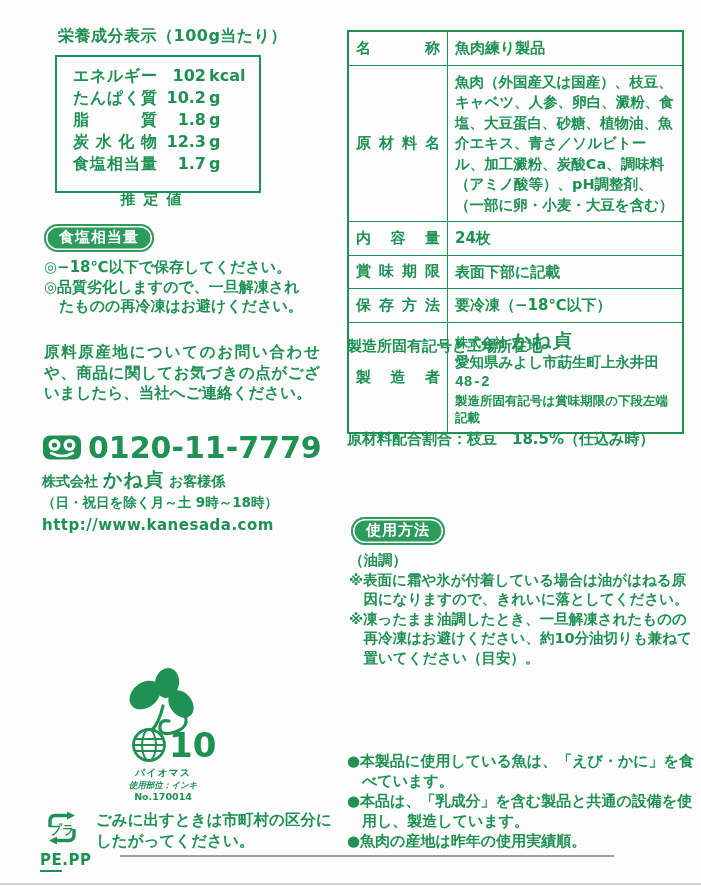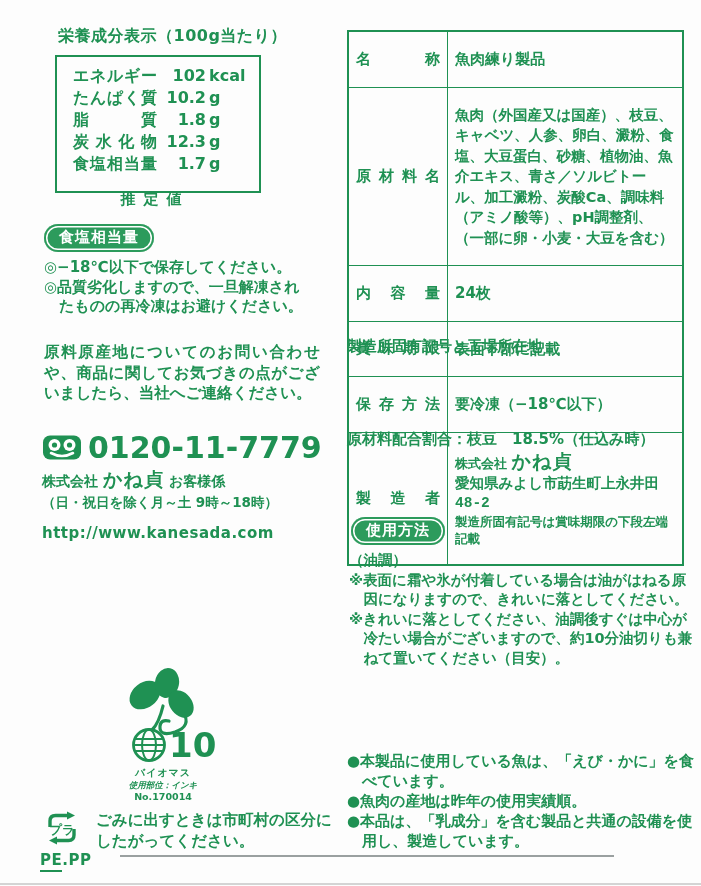--- a/index.html
+++ b/index.html
@@ -40,21 +40,21 @@
   #storage-lines{left:44px;top:258px;width:268px;font-size:15px;line-height:19.5px;}
   #inquiry{left:44px;top:342px;width:276px;font-size:15.5px;line-height:20.5px;text-align:justify;}
 
   
   #contact{left:42px;top:430px;width:290px;}
   .phone-row{display:flex;align-items:center;gap:6px;}
   .phone-number{font-size:30px;letter-spacing:0px;}
   .company-line{margin-top:2px;font-size:14px;display:flex;align-items:baseline;gap:5px;}
   .brand{font-size:19px;letter-spacing:1px;}
   .hours-line{margin-top:1px;font-size:13.5px;}
-  .url-line{margin-top:12px;font-size:15px;letter-spacing:0.5px;}
+  .url-line{margin-top:4px;font-size:15px;letter-spacing:0.5px;}
 
   
   #biomass{left:93px;top:668px;width:140px;text-align:center;}
   .bio-label{font-size:10px;margin-top:2px;letter-spacing:1px;}
   .bio-part{font-size:8.5px;line-height:11px;font-style:italic;}
   .bio-no{font-size:9.5px;line-height:12px;}
 
   
   #recycle{left:40px;top:810px;width:300px;}
   .pla-row{display:flex;align-items:flex-start;}
@@ -66,21 +66,21 @@
   #spec-table{left:347px;top:30px;width:337px;border-collapse:collapse;table-layout:fixed;}
   #spec-table th,#spec-table td{
     border:1.5px solid var(--green);vertical-align:middle;
     font-size:15px;
   }
   #spec-table{border:2px solid var(--green);}
   #spec-table th{
     width:84px;padding:3px 7px;text-align:justify;text-align-last:justify;
     font-weight:bold;
   }
-  #spec-table td{padding:17px 7px;line-height:20.5px;text-align:left;}
+  #spec-table td{padding:6px 7px;line-height:20.5px;text-align:left;}
   .ing-cell{font-size:14.5px !important;}
   .maker-line1{font-size:13px;line-height:22px;}
   .maker-line1 .brand-big{font-size:19px;letter-spacing:1px;}
   .maker-addr{font-size:14.5px;line-height:19px;font-family:Liberation Mono, monospace;}
   .maker-code{font-size:12.5px;line-height:17px;}
 
   #factory{left:347px;top:336px;font-size:15px;line-height:21px;}
   #ratio{left:347px;top:430px;font-size:15px;}
 
   #usage-text{left:349px;top:551px;width:348px;font-size:14.5px;line-height:19.5px;}
@@ -241,23 +241,23 @@
   <div>製造所固有記号と工場所在地</div>
 </div>
 
 <div class="abs" id="ratio">原材料配合割合：枝豆　18.5%（仕込み時）</div>
 
 <div class="abs badge" id="usage-badge">使用方法</div>
 
 <div class="abs" id="usage-text">
   <div>（油調）</div>
   <div class="hang">※表面に霜や氷が付着している場合は油がはねる原因になりますので、きれいに落としてください。</div>
-  <div class="hang">※きれいに落としてください、油調後すぐは中心が冷たい場合がございますので、約10分油切りも兼ねて置いてください（目安）。</div>
+  <div class="hang">※凍ったまま油調したとき、一旦解凍されたものの再冷凍はお避けください、約10分油切りも兼ねて置いてください（目安）。</div>
 </div>
 
 <div class="abs" id="notes">
   <div class="hang">●本製品に使用している魚は、「えび・かに」を食べています。</div>
+  <div class="hang">●本品は、「乳成分」を含む製品と共通の設備を使用し、製造しています。</div>
   <div class="hang">●魚肉の産地は昨年の使用実績順。</div>
-  <div class="hang">●本品は、「乳成分」を含む製品と共通の設備を使用し、製造しています。</div>
 </div>
 
 <div class="edge-line" id="edge-mid"></div>
 <div class="edge-line" id="edge-bottom"></div>
 
 </body></html>

